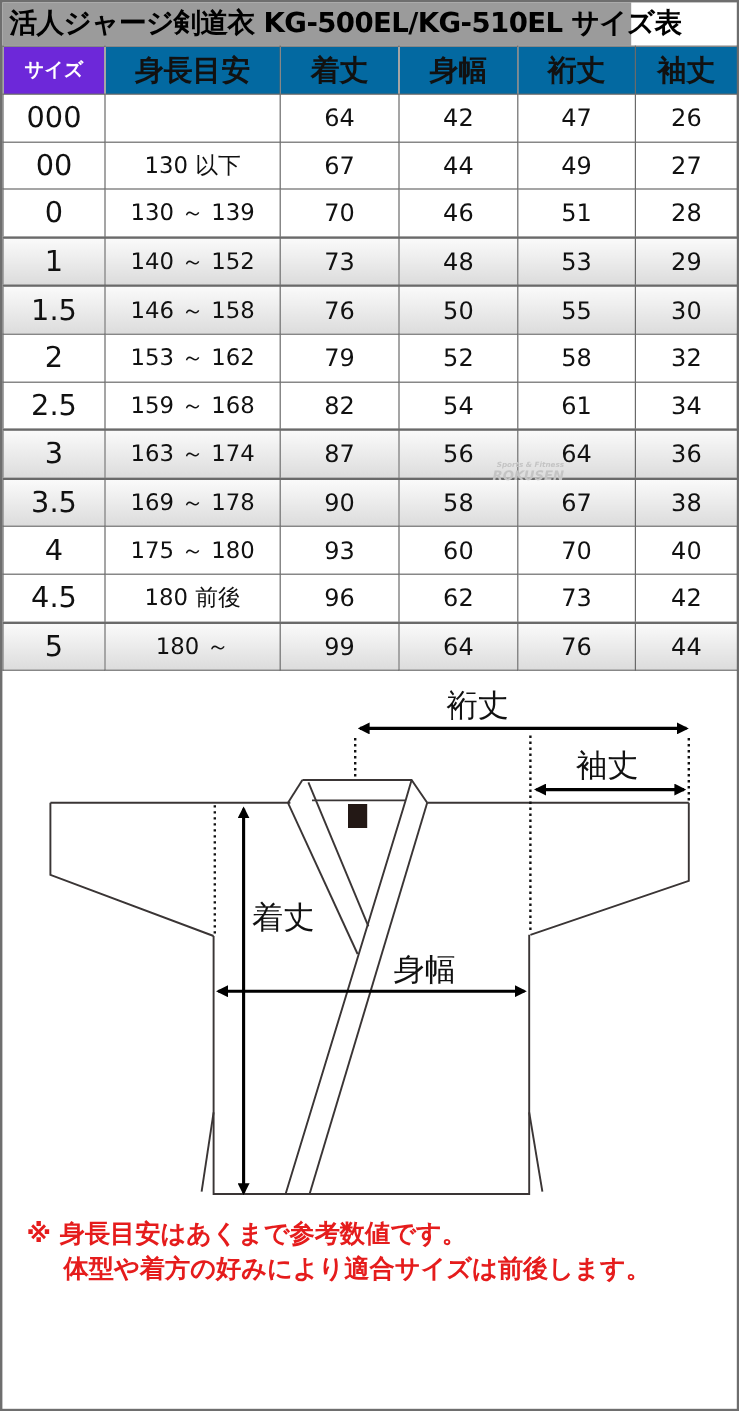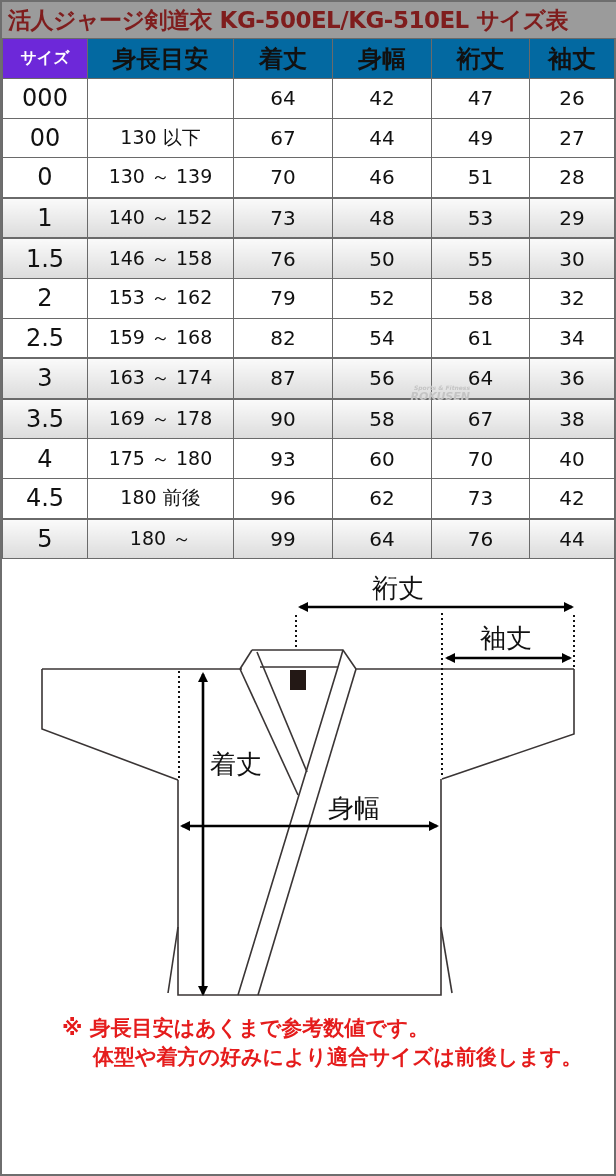--- a/index.html
+++ b/index.html
@@ -1,21 +1,21 @@
 <!DOCTYPE html>
 <html><head>
 <meta charset="utf-8">
 <style>
   html, body { margin: 0; padding: 0; background: #ffffff; }
   body { width: 616px; height: 1176px; position: relative; overflow: hidden;
          font-family: "DejaVu Sans", "Liberation Sans", sans-serif; }
   .frame { position: absolute; left: 0; top: 0; width: 612px; height: 1172px;
            border: 2px solid #6e6e6e; background: #fff; }
-  .title { position: absolute; left: 0; top: 0; width: 614px; height: 36px;
-           background: #9b9b9b; color: #7f1d1d; font-weight: bold;
+  .title { position: absolute; left: 0; top: 0; width: 524px; height: 36px;
+           background: #9b9b9b; color: #000000; font-weight: bold;
            font-size: 23px; line-height: 36px; white-space: nowrap;
            padding-left: 6px; box-sizing: border-box; letter-spacing: -0.5px; }
   table.size { position: absolute; left: 0; top: 36px; border-collapse: collapse;
                table-layout: fixed; width: 612px; }
   table.size td, table.size th { border: 1px solid #6a6a6a; text-align: center;
                padding: 0; overflow: hidden; white-space: nowrap; color: #111; }
   table.size th { height: 39px; background: #0369a1; font-size: 24px; font-weight: bold; }
   table.size th.size-h { background: #6d28d9; color: #fff; font-size: 16px; }
   table.size td { height: 38.6px; font-size: 20px; }
   table.size td.sz { font-size: 24px; }
@@ -24,21 +24,21 @@
   table.size tr.hl { border-top: 2px solid #6a6a6a; }
   .watermark { position: absolute; left: 388px; top: 382px; width: 80px; text-align: right;
                color: #c4c4c4; font-style: italic; font-weight: bold; pointer-events: none; }
   .watermark .wm1 { font-size: 6px; line-height: 7px; }
   .watermark .wm2 { font-size: 11px; line-height: 11px; }
   .diagram { position: absolute; left: 0; top: 551px; width: 612px; height: 480px; }
   .dlabel { position: absolute; font-size: 26px; color: #111; white-space: nowrap; }
   .notes { position: absolute; left: 20px; top: 1012px; width: 580px; color: #e51c1c;
            font-weight: bold; font-size: 21px; line-height: 29px; }
   .note { margin-bottom: 14px; }
-  .note .line { display: block; white-space: nowrap; margin-left: 40px; }
+  .note .line { display: block; white-space: nowrap; }
   .note .line.indent { padding-left: 31px; }
 </style>
 </head>
 <body>
 
 <div class="frame">
 
   <div class="title">活人ジャージ剣道衣 KG-500EL/KG-510EL サイズ表</div>
 
   <table class="size">

